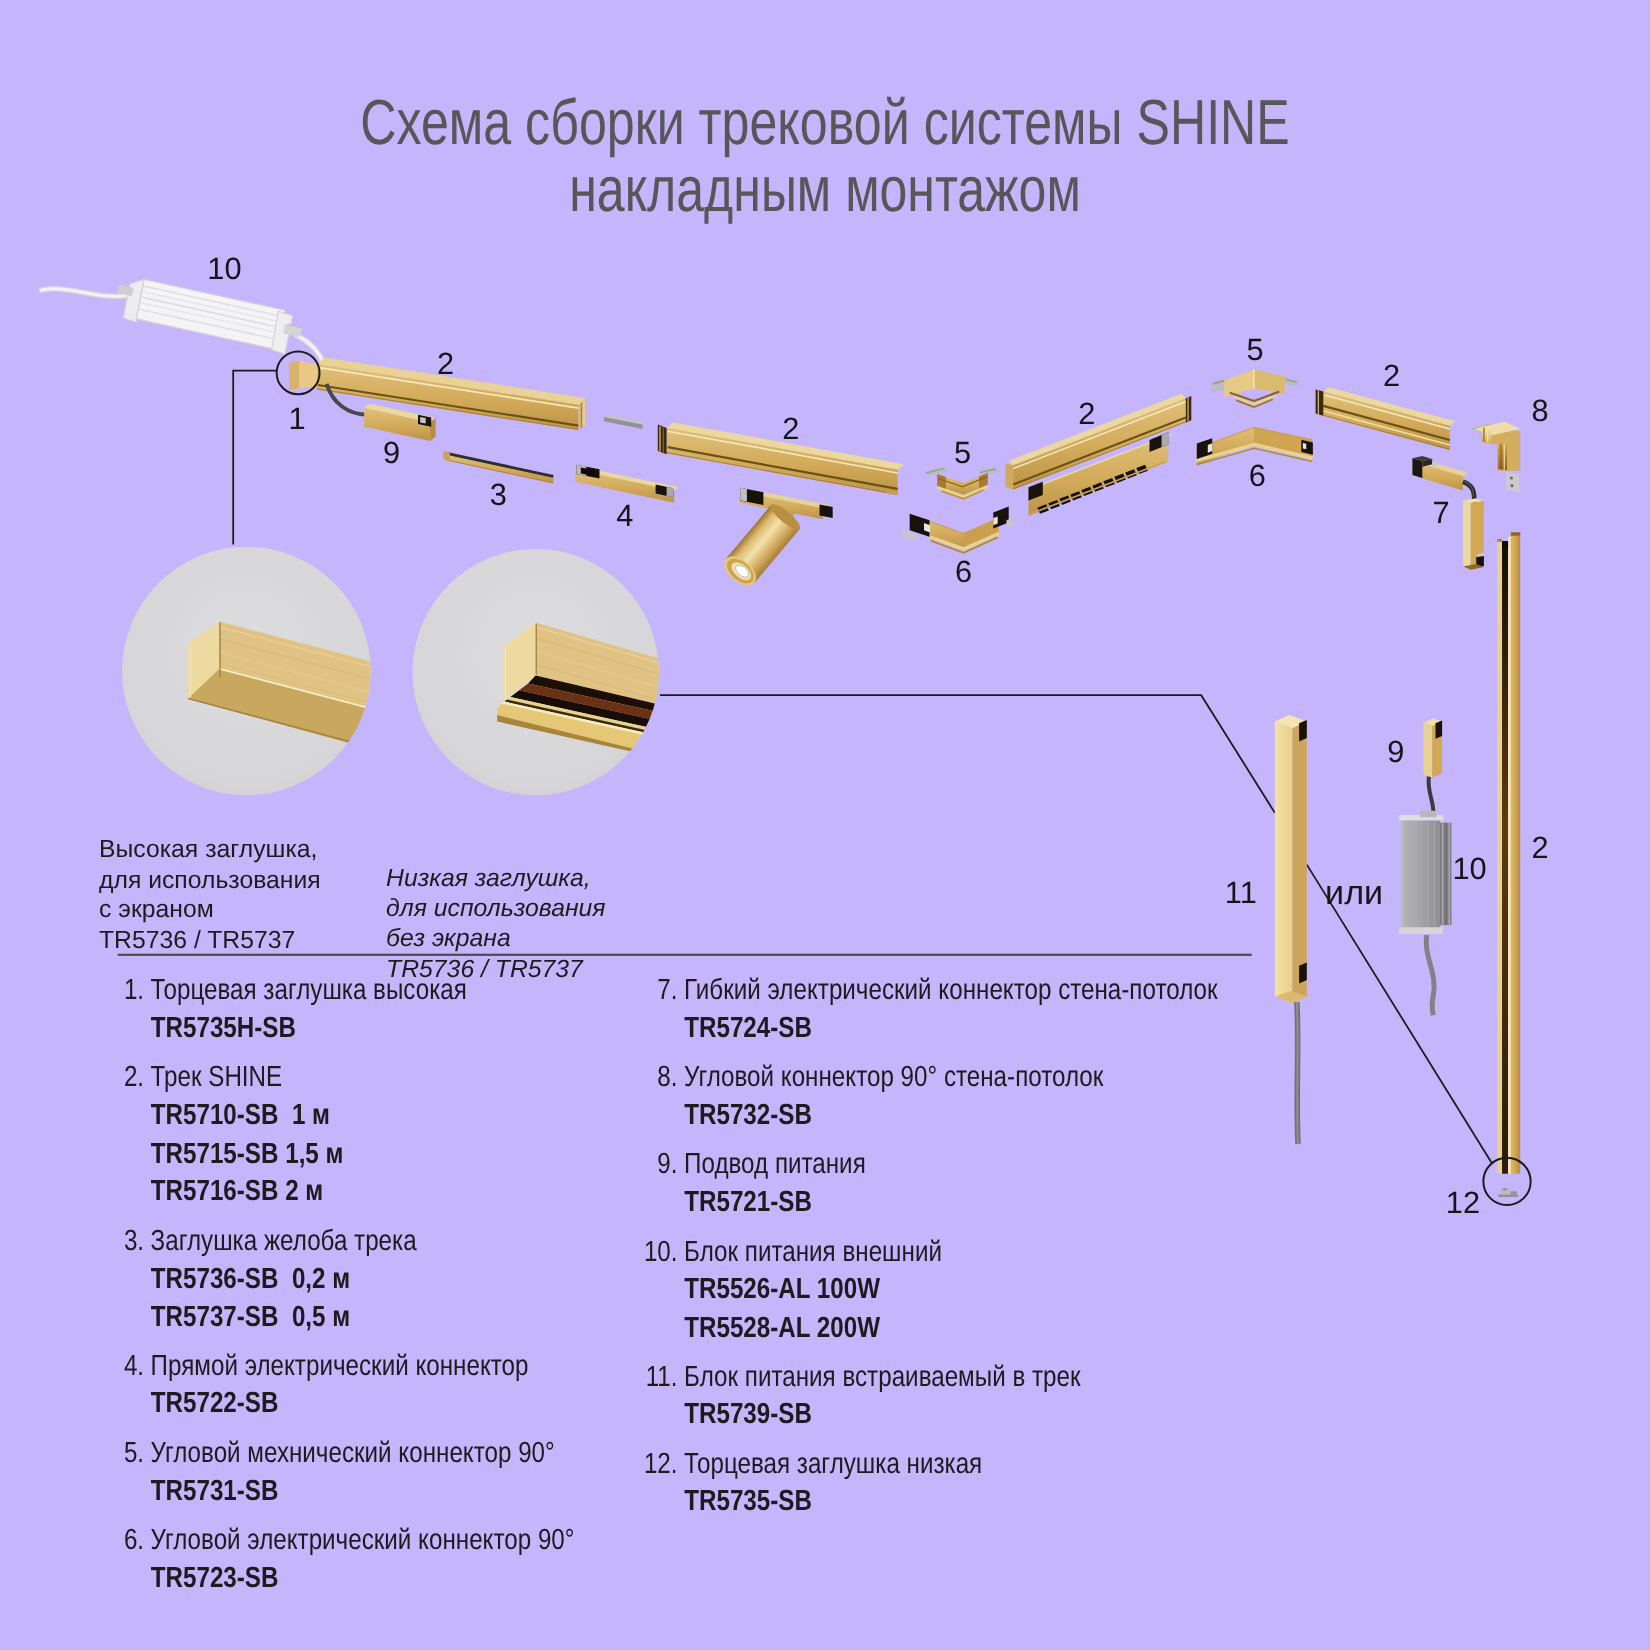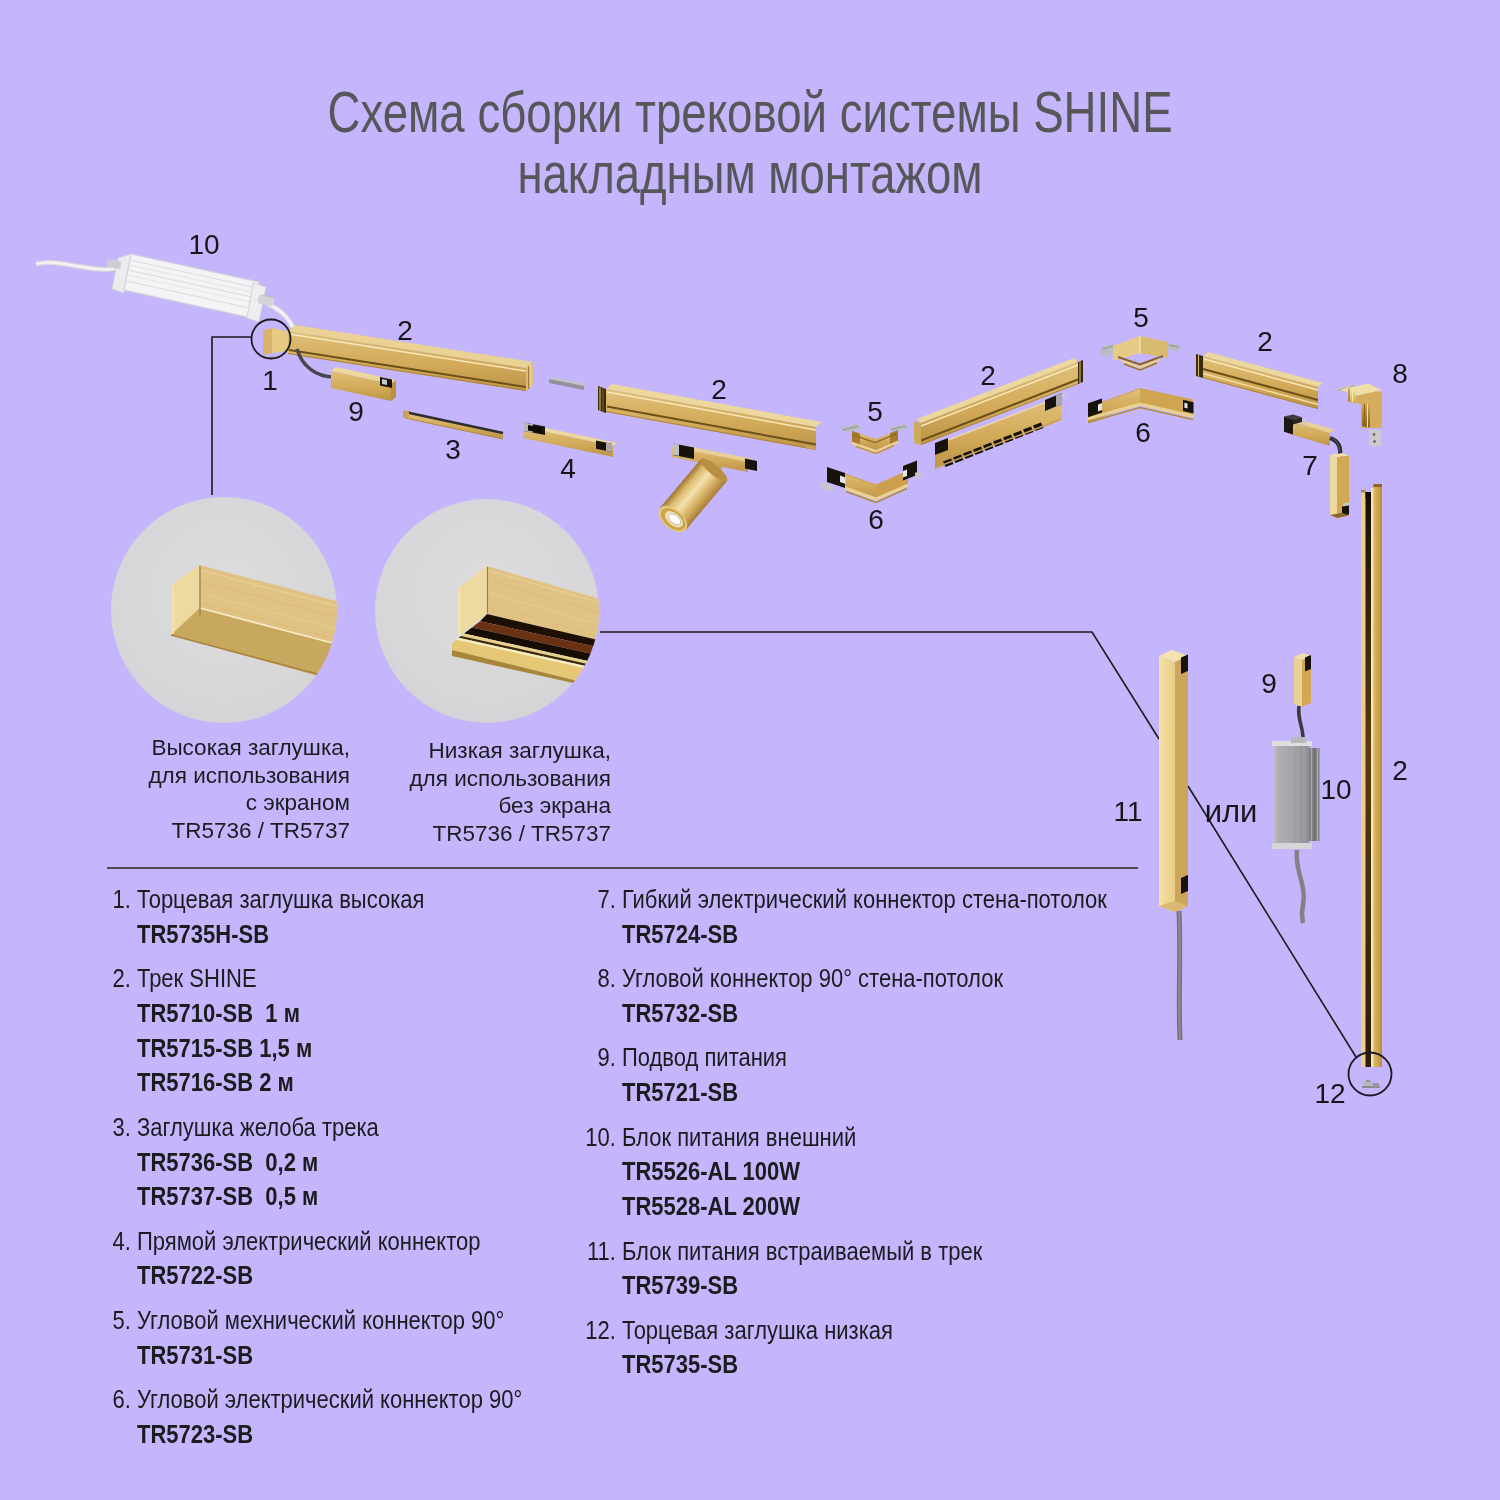--- a/index.html
+++ b/index.html
@@ -1,20 +1,20 @@
 <!DOCTYPE html>
 <html><head>
 <meta charset="utf-8">
 <style>
 html,body{margin:0;padding:0;}
 .page{position:relative;width:1500px;height:1500px;background:#c4b5fd;font-family:"Liberation Sans",sans-serif;overflow:hidden;}
 .t1{position:absolute;left:0;top:82px;width:1500px;text-align:center;font-size:58px;line-height:60px;color:#57575a;transform:scaleX(0.786);}
 .t2{position:absolute;left:0;top:143px;width:1500px;text-align:center;font-size:58px;line-height:60px;color:#57575a;transform:scaleX(0.784);}
 svg.diag{position:absolute;left:0;top:0;}
-.cap{position:absolute;font-size:22.5px;line-height:27.5px;color:#1c1c1e;text-align:right;}
+.cap{position:absolute;font-size:22.5px;line-height:27.5px;color:#1c1c1e;text-align:left;margin-top:24px;}
 .col{position:absolute;font-size:26.5px;line-height:34.7px;color:#1c1c1e;transform:scaleX(0.83);transform-origin:0 0;white-space:nowrap;}
 .item{margin:0 0 9.8px 0;}
 .n{display:inline-block;text-align:right;}
 .lc .n{width:85.5px;}
 .rc .n{width:91.5px;}
 .tx{padding-left:7.2px;}
 .b{font-weight:bold;}
 .lc .b{margin-left:92.8px;}
 .rc .b{margin-left:98.8px;}
 .hr{position:absolute;background:#4c4c4e;}
@@ -419,21 +419,21 @@
 <text x="1400" y="780" text-anchor="middle">2</text>
 <text x="1128" y="821" text-anchor="middle">11</text>
 <text x="1269" y="693" text-anchor="middle">9</text>
 <text x="1336" y="799" text-anchor="middle">10</text>
 <text x="1330" y="1103" text-anchor="middle">12</text>
 <text x="1231" y="822" text-anchor="middle" font-size="31">или</text>
 </g>
 </g>
 </svg>
 <div class="cap" style="left:90px;top:734px;width:260px;">Высокая заглушка,<br>для использования<br>с экраном<br>TR5736 / TR5737</div>
-<div class="cap" style="left:351px;top:737px;width:260px;">Низкая заглушка,<br>для использования<br>без экрана<br>TR5736 / TR5737</div>
+<div class="cap" style="left:351px;top:760px;width:260px;font-style:italic;">Низкая заглушка,<br>для использования<br>без экрана<br>TR5736 / TR5737</div>
 <div class="hr" style="left:107px;top:867px;width:1031px;height:2px;"></div>
 <div class="col lc" style="left:60px;top:882px;width:700px;">
 <div class="item">
         <div><span class="n">1.</span><span class="tx">Торцевая заглушка высокая</span></div>
         <div class="b">TR5735H-SB</div>
       </div>
 <div class="item">
         <div><span class="n">2.</span><span class="tx">Трек SHINE</span></div>
         <div class="b">TR5710-SB&nbsp; 1 м</div>
         <div class="b">TR5715-SB 1,5 м</div>

